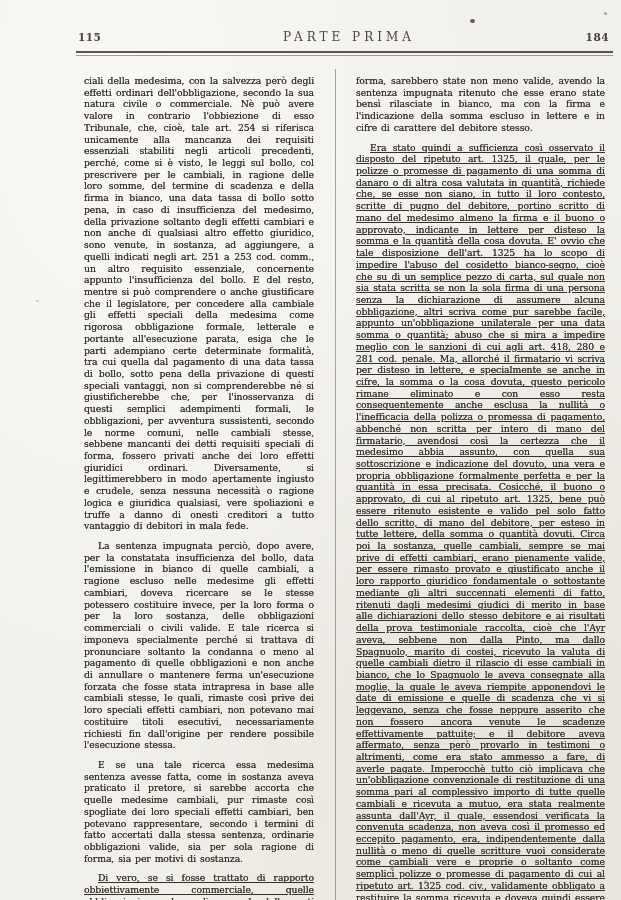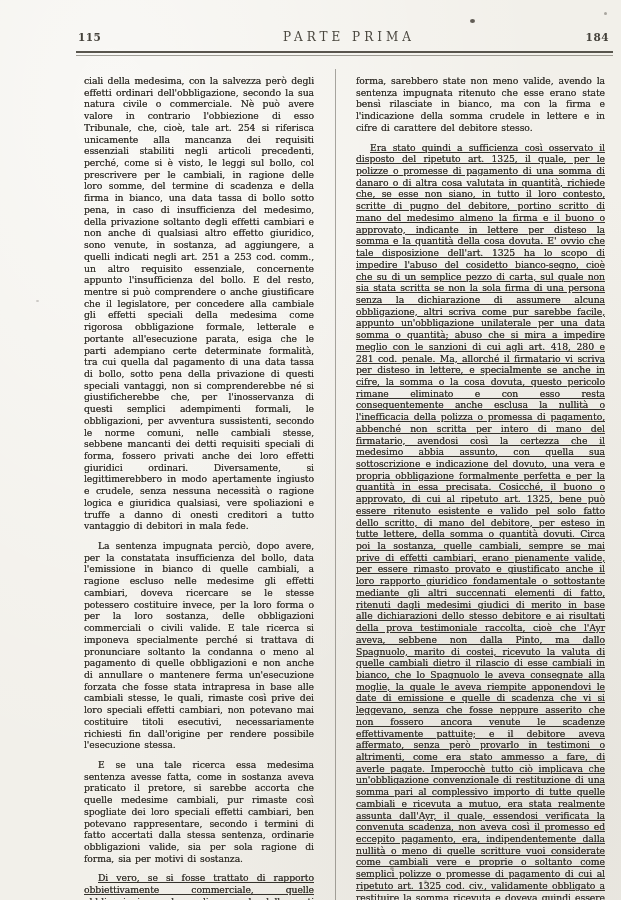--- a/index.html
+++ b/index.html
@@ -111,18 +111,18 @@
     </div>
     <div class="rule"></div>
     <div class="columns">
       <div class="col left">
           <p class="">ciali della medesima, con la salvezza però degli effetti ordinari dell'obbligazione, secondo la sua natura civile o commerciale. Nè può avere valore in contrario l'obbiezione di esso Tribunale, che, cioè, tale art. 254 si riferisca unicamente alla mancanza dei requisiti essenziali stabiliti negli articoli precedenti, perché, come si è visto, le leggi sul bollo, col prescrivere per le cambiali, in ragione delle loro somme, del termine di scadenza e della firma in bianco, una data tassa di bollo sotto pena, in caso di insufficienza del medesimo, della privazione soltanto degli effetti cambiari e non anche di qualsiasi altro effetto giuridico, sono venute, in sostanza, ad aggiungere, a quelli indicati negli art. 251 a 253 cod. comm., un altro requisito essenziale, concernente appunto l'insufficienza del bollo. E del resto, mentre si può comprendere o anche giustificare che il legislatore, per concedere alla cambiale gli effetti speciali della medesima come rigorosa obbligazione formale, letterale e portante all'esecuzione parata, esiga che le parti adempiano certe determinate formalità, tra cui quella dal pagamento di una data tassa di bollo, sotto pena della privazione di questi speciali vantaggi, non si comprenderebbe né si giustificherebbe che, per l'inosservanza di questi semplici adempimenti formali, le obbligazioni, per avventura sussistenti, secondo le norme comuni, nelle cambiali stesse, sebbene mancanti dei detti requisiti speciali di forma, fossero privati anche dei loro effetti giuridici ordinari. Diversamente, si legittimerebbero in modo apertamente ingiusto e crudele, senza nessuna necessità o ragione logica e giuridica qualsiasi, vere spoliazioni e truffe a danno di onesti creditori a tutto vantaggio di debitori in mala fede.</p>
           <p class="indent ">La sentenza impugnata perciò, dopo avere, per la constatata insufficienza del bollo, data l'emissione in bianco di quelle cambiali, a ragione escluso nelle medesime gli effetti cambiari, doveva ricercare se le stesse potessero costituire invece, per la loro forma o per la loro sostanza, delle obbligazioni commerciali o civili valide. E tale ricerca si imponeva specialmente perché si trattava di pronunciare soltanto la condanna o meno al pagamento di quelle obbligazioni e non anche di annullare o mantenere ferma un'esecuzione forzata che fosse stata intrapresa in base alle cambiali stesse, le quali, rimaste così prive dei loro speciali effetti cambiari, non potevano mai costituire titoli esecutivi, necessariamente richiesti fin dall'origine per rendere possibile l'esecuzione stessa.</p>
           <p class="indent ">E se una tale ricerca essa medesima sentenza avesse fatta, come in sostanza aveva praticato il pretore, si sarebbe accorta che quelle medesime cambiali, pur rimaste così spogliate dei loro speciali effetti cambiari, ben potevano rappresentare, secondo i termini di fatto accertati dalla stessa sentenza, ordinarie obbligazioni valide, sia per sola ragione di forma, sia per motivi di sostanza.</p>
           <p class="indent cont">Di vero, se si fosse trattato di rapporto obbiettivamente commerciale, quelle obbligazioni, per le quali una sola delle parti (Ayr) si era obbligata verso l'altra (Pinto) di pagare quelle somme di danaro, sarebbero state, quanto alla forma, valide, essendo per loro sufficienti le sole firme ad esse apposte dal debitore (Ayr) che era incontrastato fossero autentiche, giusta il combinato disposto degli art. 253 cod. comm. e 1325 cod. civile. Se invece si fosse versato in tema di rapporto meramente civile, quelle medesime obbligazioni, sempre quanto alla</p>
         </div>
       <div class="col right">
-          <p class="">forma, sarebbero state non meno valide, avendo la sentenza impugnata ritenuto che esse erano state bensì rilasciate in bianco, ma con la firma e l'indicazione della somma crudele in lettere e in cifre di carattere del debitore stesso.</p>
+          <p class="">forma, sarebbero state non meno valide, avendo la sentenza impugnata ritenuto che esse erano state bensì rilasciate in bianco, ma con la firma e l'indicazione della somma escluso in lettere e in cifre di carattere del debitore stesso.</p>
           <p class="indent cont">Era stato quindi a sufficienza così osservato il disposto del ripetuto art. 1325, il quale, per le polizze o promesse di pagamento di una somma di danaro o di altra cosa valutata in quantità, richiede che, se esse non siano, in tutto il loro contesto, scritte di pugno del debitore, portino scritto di mano del medesimo almeno la firma e il buono o approvato, indicante in lettere per disteso la somma e la quantità della cosa dovuta. E' ovvio che tale disposizione dell'art. 1325 ha lo scopo di impedire l'abuso del cosidetto bianco-segno, cioè che su di un semplice pezzo di carta, sul quale non sia stata scritta se non la sola firma di una persona senza la dichiarazione di assumere alcuna obbligazione, altri scriva come pur sarebbe facile, appunto un'obbligazione unilaterale per una data somma o quantità; abuso che si mira a impedire meglio con le sanzioni di cui agli art. 418, 280 e 281 cod. penale. Ma, allorché il firmatario vi scriva per disteso in lettere, e specialmente se anche in cifre, la somma o la cosa dovuta, questo pericolo rimane eliminato e con esso resta conseguentemente anche esclusa la nullità o l'inefficacia della polizza o promessa di pagamento, abbenché non scritta per intero di mano del firmatario, avendosi così la certezza che il medesimo abbia assunto, con quella sua sottoscrizione e indicazione del dovuto, una vera e propria obbligazione formalmente perfetta e per la quantità in essa precisata. Cosicché, il buono o approvato, di cui al ripetuto art. 1325, bene può essere ritenuto esistente e valido pel solo fatto dello scritto, di mano del debitore, per esteso in tutte lettere, della somma o quantità dovuti. Circa poi la sostanza, quelle cambiali, sempre se mai prive di effetti cambiari, erano pienamente valide, per essere rimasto provato e giustificato anche il loro rapporto giuridico fondamentale o sottostante mediante gli altri succennati elementi di fatto, ritenuti dagli medesimi giudici di merito in base alle dichiarazioni dello stesso debitore e ai risultati della prova testimoniale raccolta, cioè che l'Ayr aveva, sebbene non dalla Pinto, ma dallo Spagnuolo, marito di costei, ricevuto la valuta di quelle cambiali dietro il rilascio di esse cambiali in bianco, che lo Spagnuolo le aveva consegnate alla moglie, la quale le aveva riempite apponendovi le date di emissione e quelle di scadenza che vi si leggevano, senza che fosse neppure asserito che non fossero ancora venute le scadenze effettivamente pattuite; e il debitore aveva affermato, senza però provarlo in testimoni o altrimenti, come era stato ammesso a fare, di averle pagate. Imperocchè tutto ciò implicava che un'obbligazione convenzionale di restituzione di una somma pari al complessivo importo di tutte quelle cambiali e ricevuta a mutuo, era stata realmente assunta dall'Ayr, il quale, essendosi verificata la convenuta scadenza, non aveva così il promesso ed eccepito pagamento, era, indipendentemente dalla nullità o meno di quelle scritture vuoi considerate come cambiali vere e proprie o soltanto come semplici polizze o promesse di pagamento di cui al ripetuto art. 1325 cod. civ., validamente obbligato a restituire la somma ricevuta e doveva quindi essere condannato a farne il pagamento con tutte le conseguenze di legge, così come aveva chiesto la Pinto. La domanda</p>
         </div>
     </div>
   </div>
 </div>
 
 </body></html>

